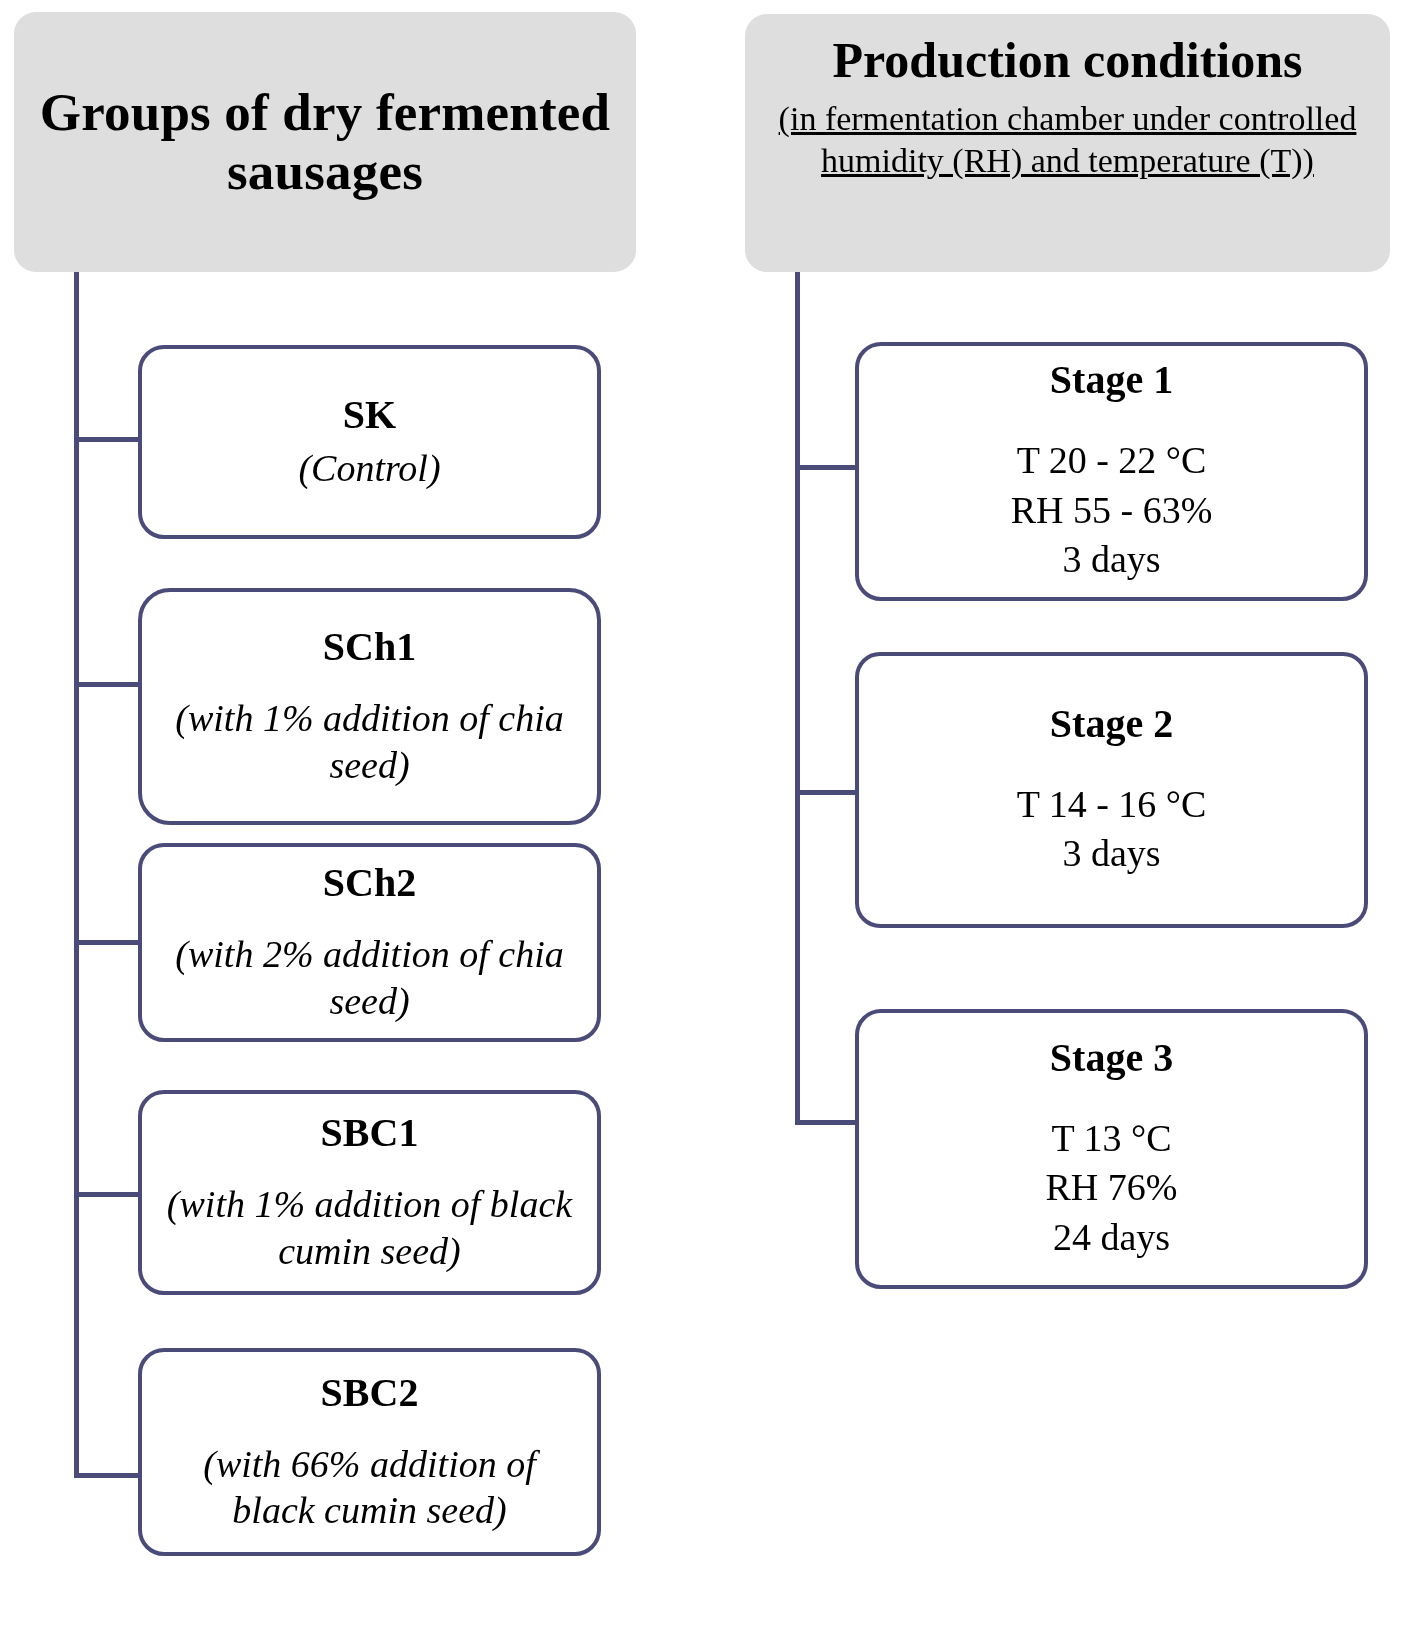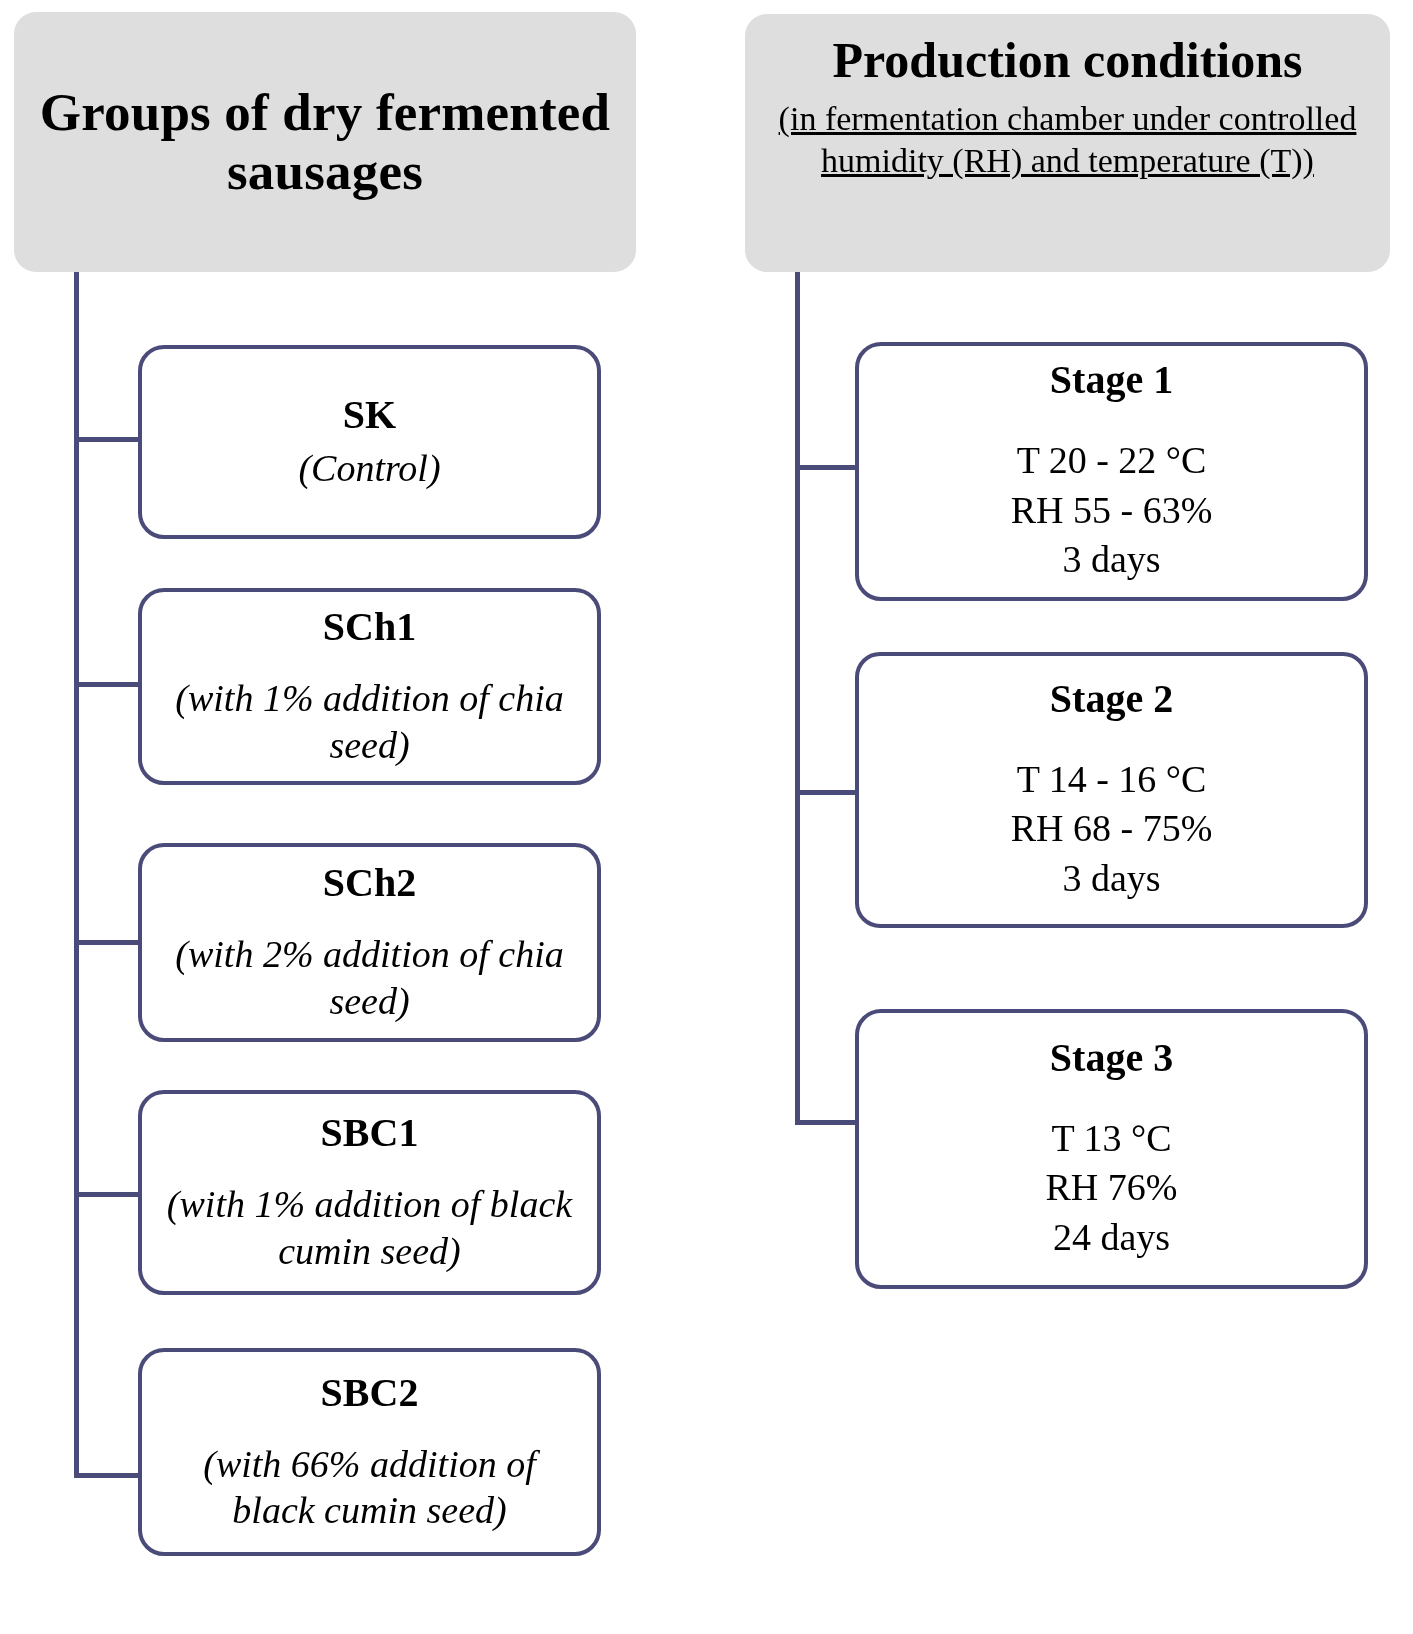--- a/index.html
+++ b/index.html
@@ -96,21 +96,21 @@
   }
   .node .node-lines {
     font-size: 38px;
     line-height: 1.3;
     margin-top: 34px;
   }
 
   
   .node.left  { left: 138px; width: 463px; }
   #node-sk    { top: 345px;  height: 194px; }
-  #node-sch1  { top: 588px;  height: 197px; }
+  #node-sch1  { top: 588px;  height: 237px; border-radius: 32px; }
   #node-sch2  { top: 843px;  height: 199px; }
   #node-sbc1  { top: 1090px; height: 205px; }
   #node-sbc2  { top: 1348px; height: 208px; }
 
   #node-sk .node-sub { margin-top: 8px; }
 
   
   .node.right { left: 855px; width: 513px; }
   #node-stage1 { top: 342px;  height: 259px; }
   #node-stage2 { top: 652px;  height: 276px; border-radius: 25px; }
@@ -188,21 +188,20 @@
       <div>T 20 - 22 °C</div>
       <div>RH 55 - 63%</div>
       <div>3 days</div>
     </div>
   </div>
 
   <div id="node-stage2" class="node right">
     <div class="node-title">Stage 2</div>
     <div class="node-lines">
       <div>T 14 - 16 °C</div>
-      <div>RH 68 - 75%</div>
       <div>3 days</div>
     </div>
   </div>
 
   <div id="node-stage3" class="node right">
     <div class="node-title">Stage 3</div>
     <div class="node-lines">
       <div>T 13 °C</div>
       <div>RH 76%</div>
       <div>24 days</div>

